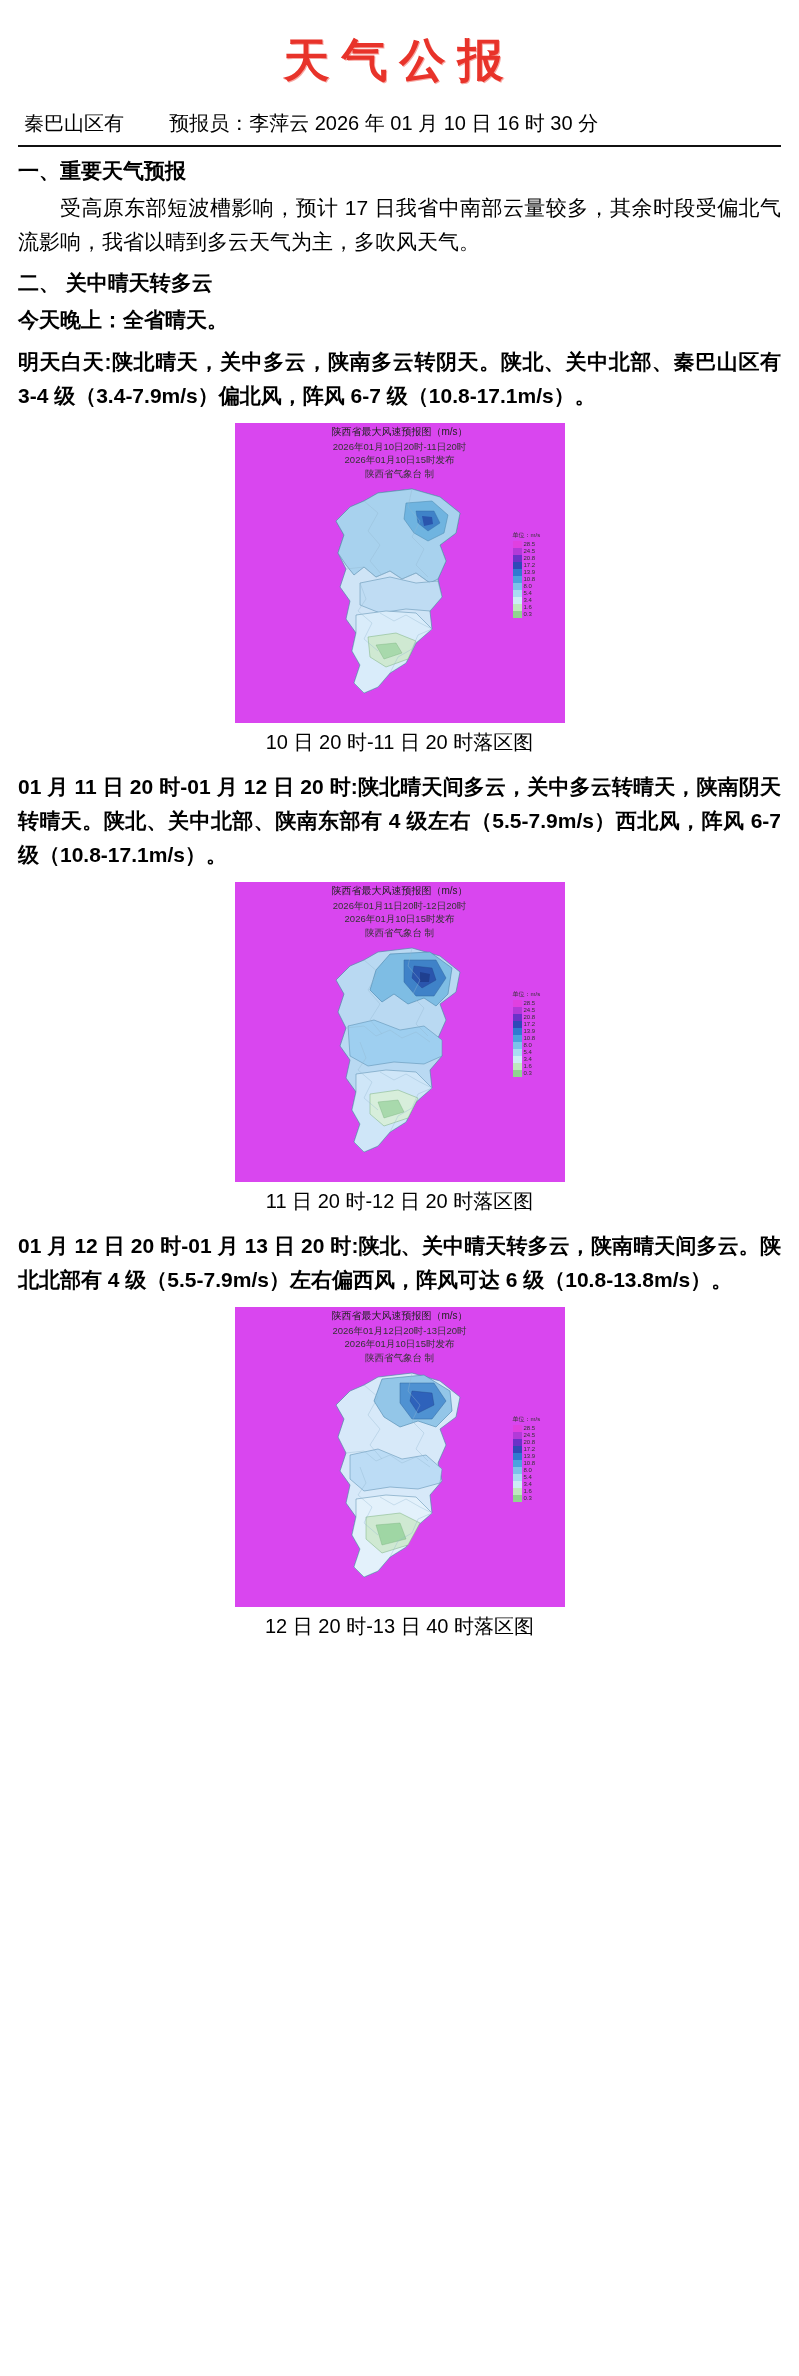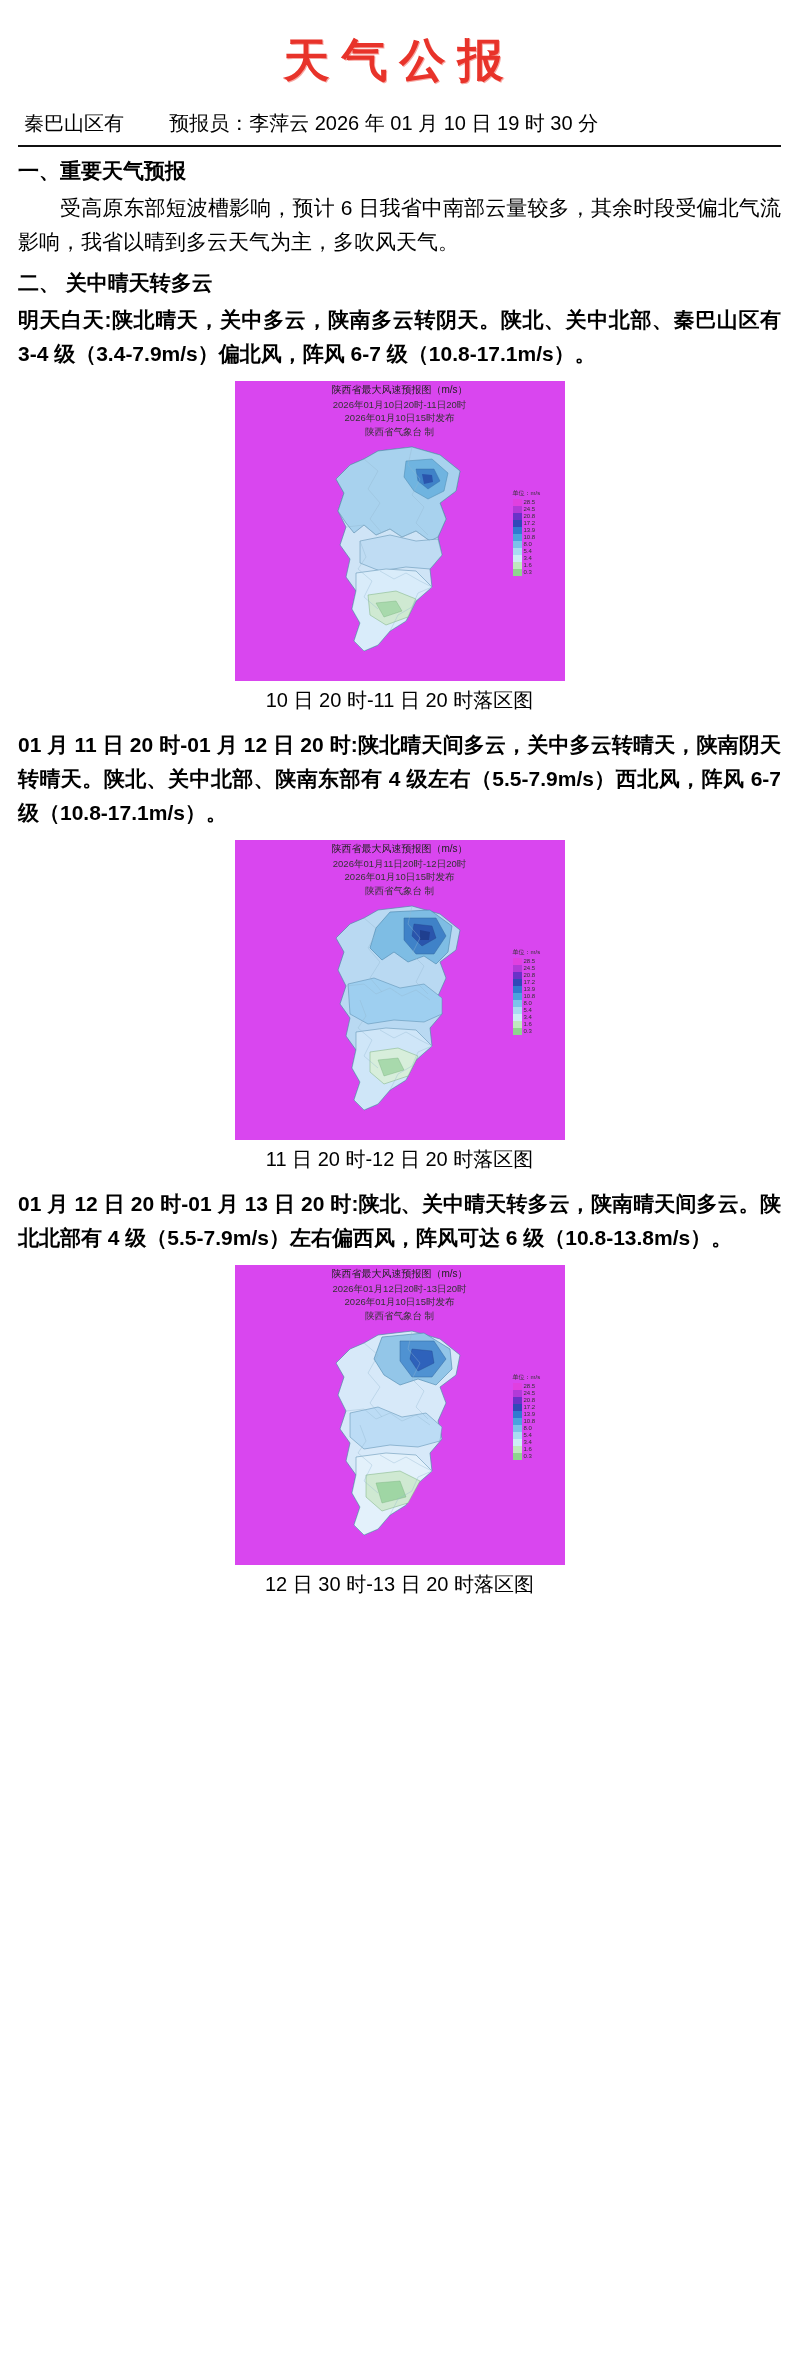--- a/index.html
+++ b/index.html
@@ -112,28 +112,29 @@
 <body>
 
 <div class="page">
 
   <div class="title">天气公报</div>
 
   <div class="byline">
     <span>秦巴山区有</span>
     <span class="sp"></span>
     <span>预报员：李萍云</span>
-    <span>2026 年 01 月 10 日 19 时 30 分</span>
+    <span>2026 年 01 月 10 日 16 时 30 分</span>
   </div>
   <hr class="hr">
 
   <div class="sec-head">一、重要天气预报</div>
-  <p class="body indent">受高原东部短波槽影响，预计 6 日我省中南部云量较多，其余时段受偏北气流影响，我省以晴到多云天气为主，多吹风天气。</p>
+  <p class="body indent">受高原东部短波槽影响，预计 17 日我省中南部云量较多，其余时段受偏北气流影响，我省以晴到多云天气为主，多吹风天气。</p>
 
   <div class="sec-head">二、 关中晴天转多云</div>
+  <p class="body bold">今天晚上：全省晴天。</p>
   <p class="body bold">明天白天:陕北晴天，关中多云，陕南多云转阴天。陕北、关中北部、秦巴山区有 3-4 级（3.4-7.9m/s）偏北风，阵风 6-7 级（10.8-17.1m/s）。</p>
 
   <div class="figure">
     <div class="map-wrap">
       <div class="map-box">
         <div class="map-head">
           <div class="l1">陕西省最大风速预报图（m/s）</div>
           <div>2026年01月10日20时-11日20时</div>
           <div>2026年01月10日15时发布</div>
           <div>陕西省气象台 制</div>
@@ -368,16 +369,16 @@
               <span class="sw" style="background:#bfe8bf"></span>
               <span class="lb">1.6</span>
             </div>
           <div class="row">
               <span class="sw" style="background:#8fd48f"></span>
               <span class="lb">0.3</span>
             </div>
         </div>
       </div>
     </div>
-    <div class="cap">12 日 30 时-13 日 20 时落区图</div>
+    <div class="cap">12 日 20 时-13 日 40 时落区图</div>
   </div>
 
 </div>
 
 </body></html>

